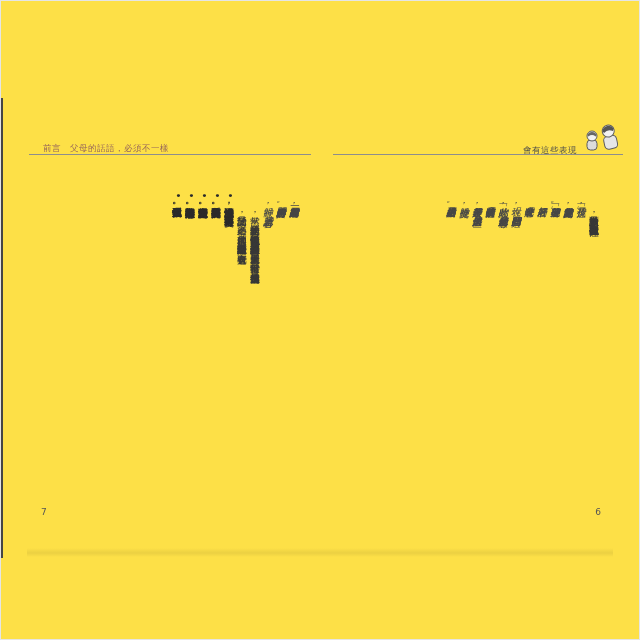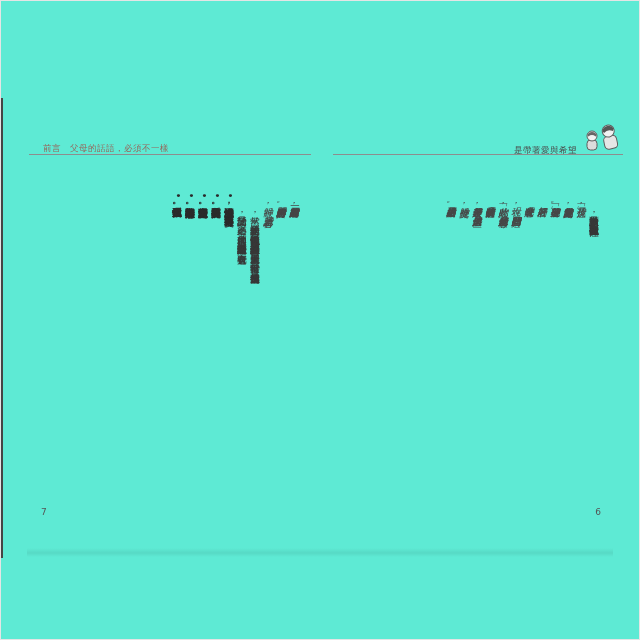--- a/index.html
+++ b/index.html
@@ -1,18 +1,18 @@
 <!DOCTYPE html>
 <html><head>
 <meta charset="utf-8">
 <style>
   html,body { margin:0; padding:0; background:#fafafa; }
   .canvas {
     position:relative; width:640px; height:640px; margin:0 auto;
-    background:#5eead4; border:1px solid #e5e5e5; box-sizing:border-box;
+    background:#fde047; border:1px solid #e5e5e5; box-sizing:border-box;
     overflow:hidden;
     font-family:"DejaVu Serif", serif;
   }
   
   .spine-edge { position:absolute; left:0; top:97px; width:2px; height:460px; background:#454545; }
   .bottom-fade { position:absolute; left:26px; right:26px; top:547px; height:9px;
     background:linear-gradient(180deg, rgba(0,0,0,0) 0%, rgba(0,0,0,0.07) 55%, rgba(0,0,0,0) 100%); }
 
   .page { position:absolute; top:120px; width:292px; height:440px; }
   .page-left  { left:20px; }
@@ -75,21 +75,21 @@
       <p class="bullet"><span class="bdot">•</span><span>有能力承受各種壓力。</span></p>
       <p class="bullet"><span class="bdot">•</span><span>對於新環境有良好適應力。</span></p>
       <p class="bullet"><span class="bdot">•</span><span>擁有堅韌的內心狀態。</span></p>
       <p class="bullet"><span class="bdot">•</span><span>個性沉穩且溫柔。</span></p>
     </div>
 
     <div class="page-num pn-left">7</div>
   </div>
 
   <div class="page page-right">
-    <div class="header-right">是帶著愛與希望</div>
+    <div class="header-right">會有這些表現</div>
     <svg class="mascot" viewBox="0 0 38 30" xmlns="http://www.w3.org/2000/svg">
       <g stroke="#5d5d5d" stroke-width="1" fill="#f2f2f2">
 
         <g transform="rotate(-12 26 14)">
           <rect x="20" y="13" width="13" height="13" rx="4" fill="#e6e6e6"></rect>
           <circle cx="26.5" cy="8" r="6"></circle>
           <path d="M20.8 7 A6 6 0 0 1 32.2 7 L31 9 Q26.5 5.5 22 9 Z" fill="#555" stroke="none"></path>
         </g>
 
         <rect x="4" y="17" width="10" height="10" rx="3.5" fill="#dcdcdc"></rect>

